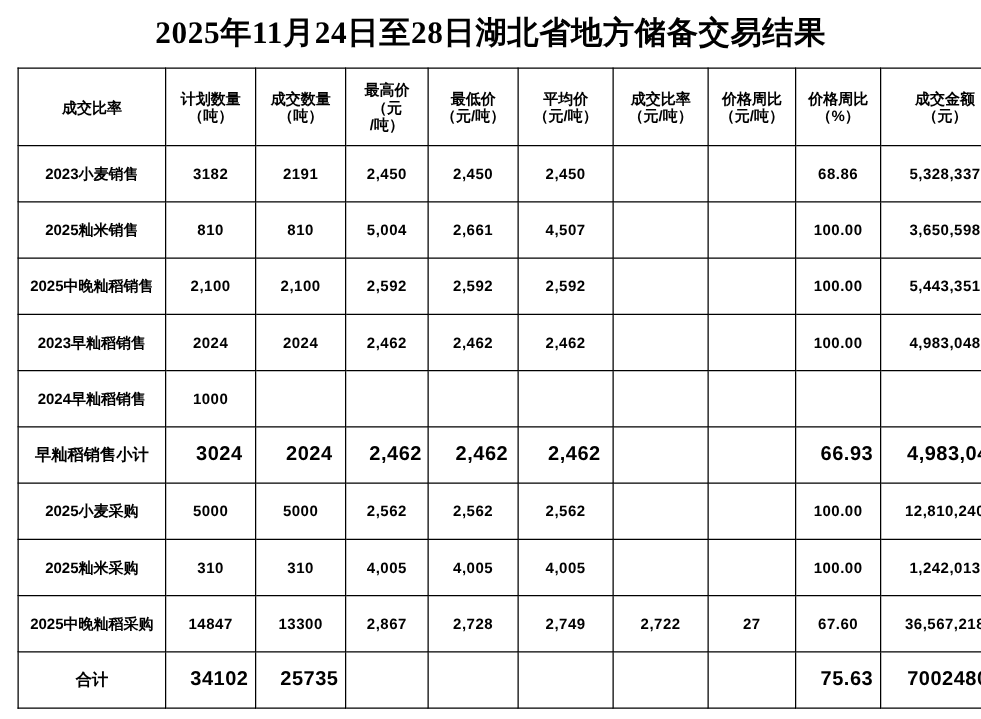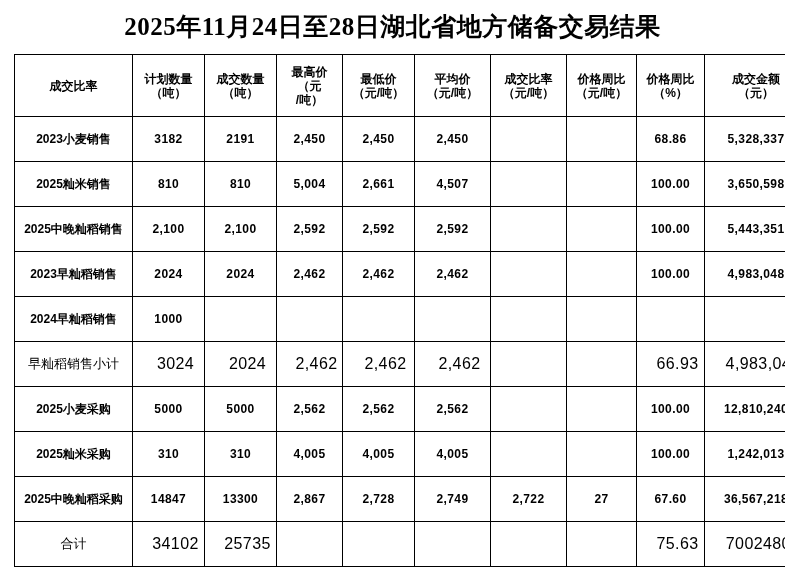--- a/index.html
+++ b/index.html
@@ -62,21 +62,21 @@
   td.cat {
     font-size: 12.5px;
   }
   td.num {
     font-family: "Liberation Serif", serif;
     font-size: 13px;
     font-weight: bold;
     letter-spacing: 0.4px;
   }
   tr.subtotal td, tr.total td {
-    font-weight: normal;
+    font-weight: bold;
   }
   tr.subtotal td.num, tr.total td.num {
     font-size: 16px;
     padding-left: 16px;
   }
   tr.subtotal td.cat, tr.total td.cat {
     font-size: 13px;
   }
   
   col.c0 { width: 118px; }

